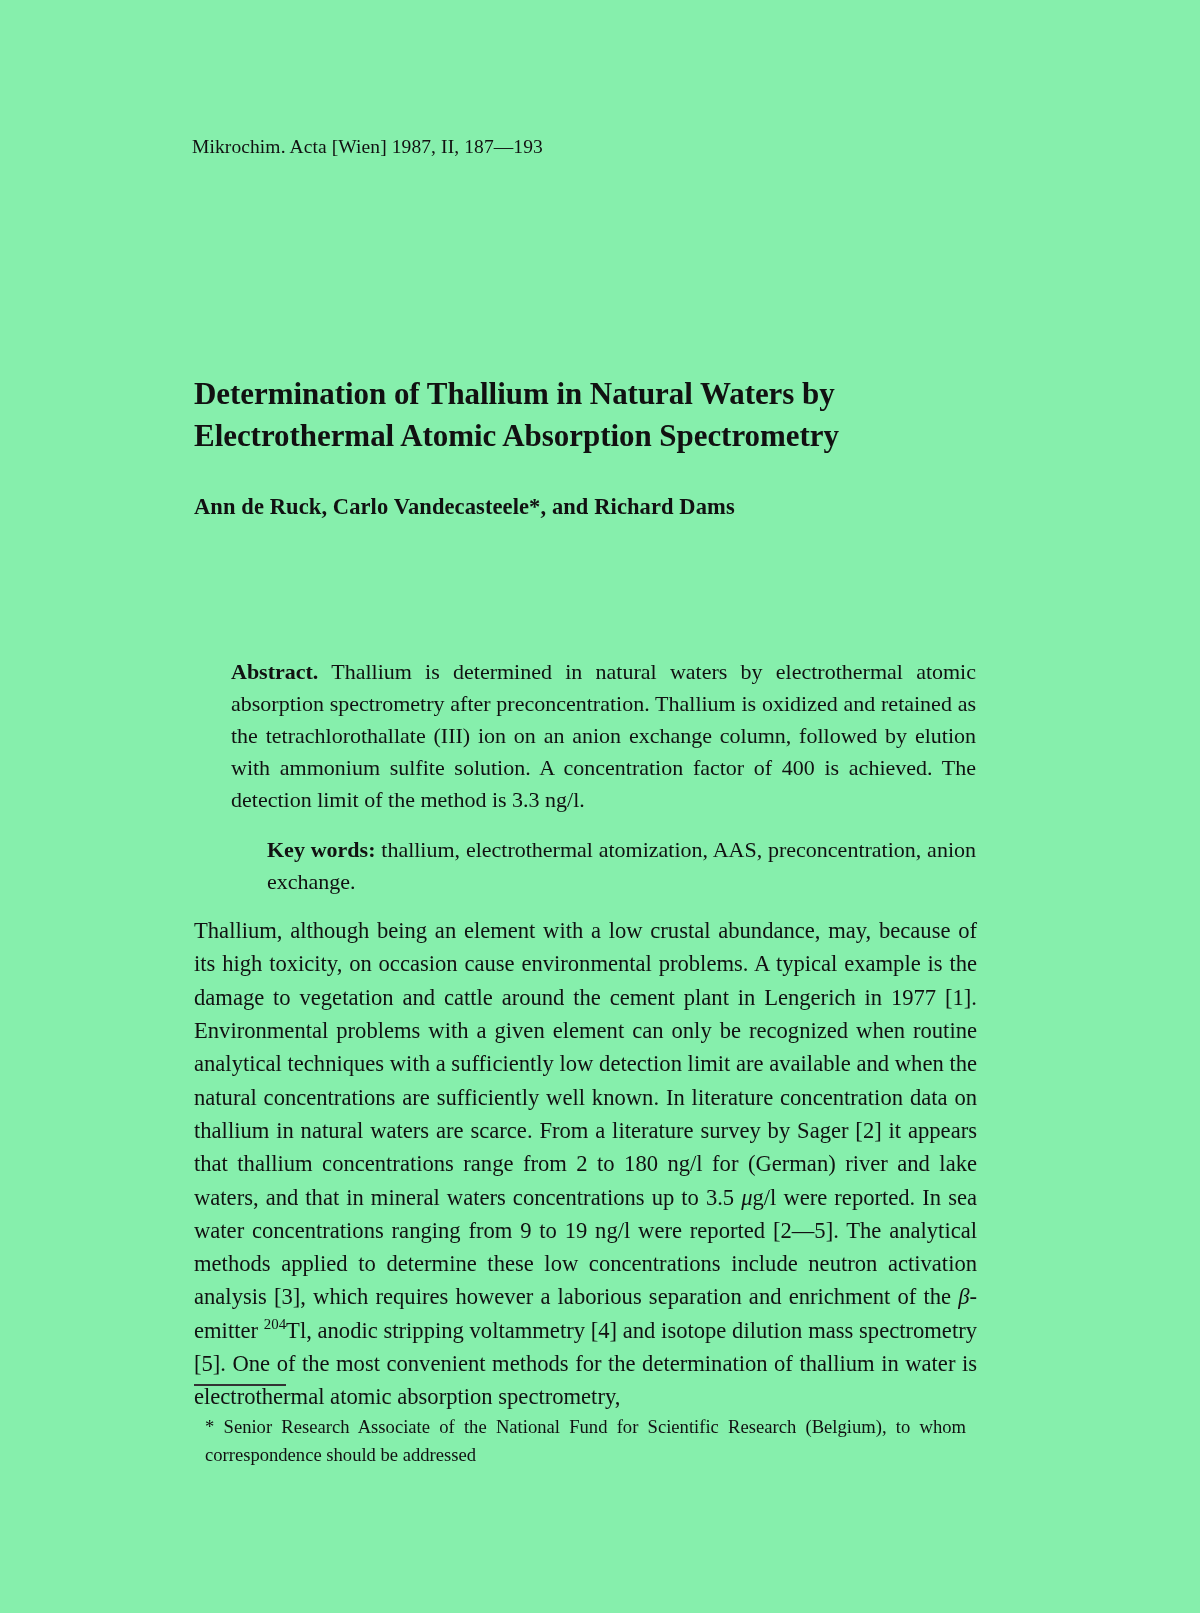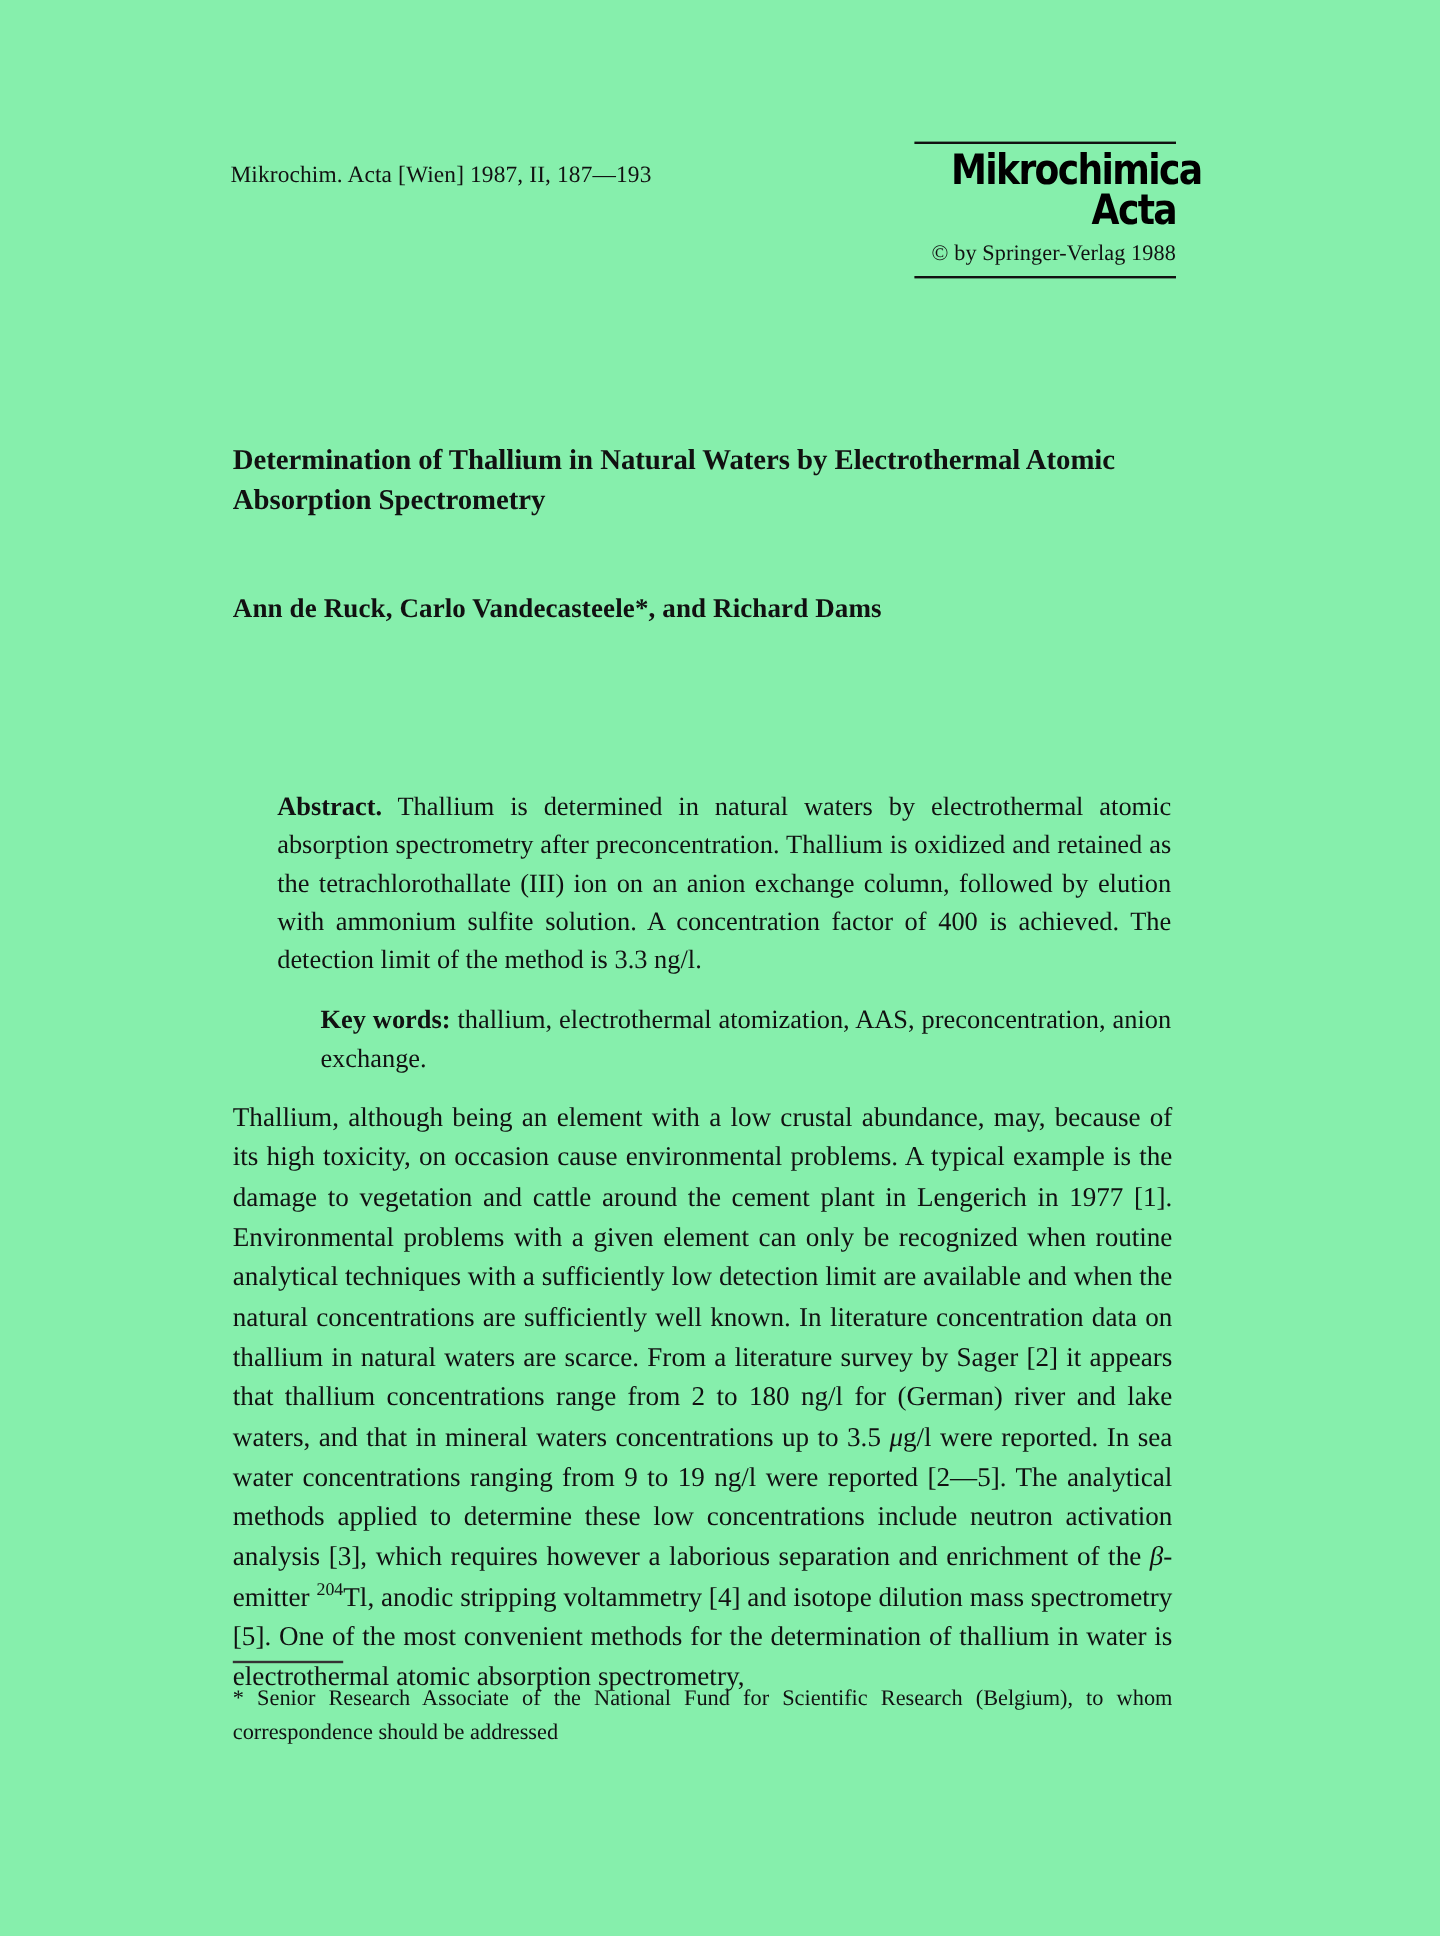--- a/index.html
+++ b/index.html
@@ -69,21 +69,21 @@
     white-space: nowrap;
     letter-spacing: 0.1px;
   }
 
   
   .article-title {
     position: absolute;
     left: 194px;
     top: 352px;
     width: 790px;
-    font-size: 24px;
+    font-size: 31px;
     font-weight: bold;
     line-height: 1.36;
     letter-spacing: -0.05px;
   }
 
   
   .authors {
     position: absolute;
     left: 194px;
     top: 494px;
@@ -160,38 +160,29 @@
   .footnote {
     position: absolute;
     left: 194px;
     top: 1402px;
     width: 783px;
     font-size: 18.6px;
     line-height: 1.52;
     text-align: justify;
     text-justify: inter-word;
   }
-  .footnote p { margin: 0; }
+  .footnote p { margin: 11px; }
 </style>
 </head>
 <body>
 
 <div class="page">
 
   <div class="running-head">Mikrochim. Acta [Wien] 1987, II, 187—193</div>
 
-  <div class="masthead">
-    <div class="masthead-rule-top"></div>
-    <div class="masthead-title">
-      <span>Mikrochimica</span>
-      <span class="line2">Acta</span>
-    </div>
-    <div class="masthead-copyright">© by Springer-Verlag 1988</div>
-    <div class="masthead-rule-bottom"></div>
-  </div>
 
   <h1 class="article-title">Determination of Thallium in Natural Waters by Electrothermal Atomic Absorption Spectrometry</h1>
 
   <div class="authors">Ann de Ruck, Carlo Vandecasteele*, and Richard Dams</div>
 
 
   <div class="abstract-block">
     <p><span class="lead">Abstract.</span><span> Thallium is determined in natural waters by electrothermal atomic absorption spectrometry after preconcentration. Thallium is oxidized and retained as the tetrachlorothallate (III) ion on an anion exchange column, followed by elution with ammonium sulfite solution. A concentration factor of 400 is achieved. The detection limit of the method is 3.3 ng/l.</span></p>
     <p><span class="lead">Key words:</span><span> thallium, electrothermal atomization, AAS, preconcentration, anion exchange.</span></p>
   </div>

